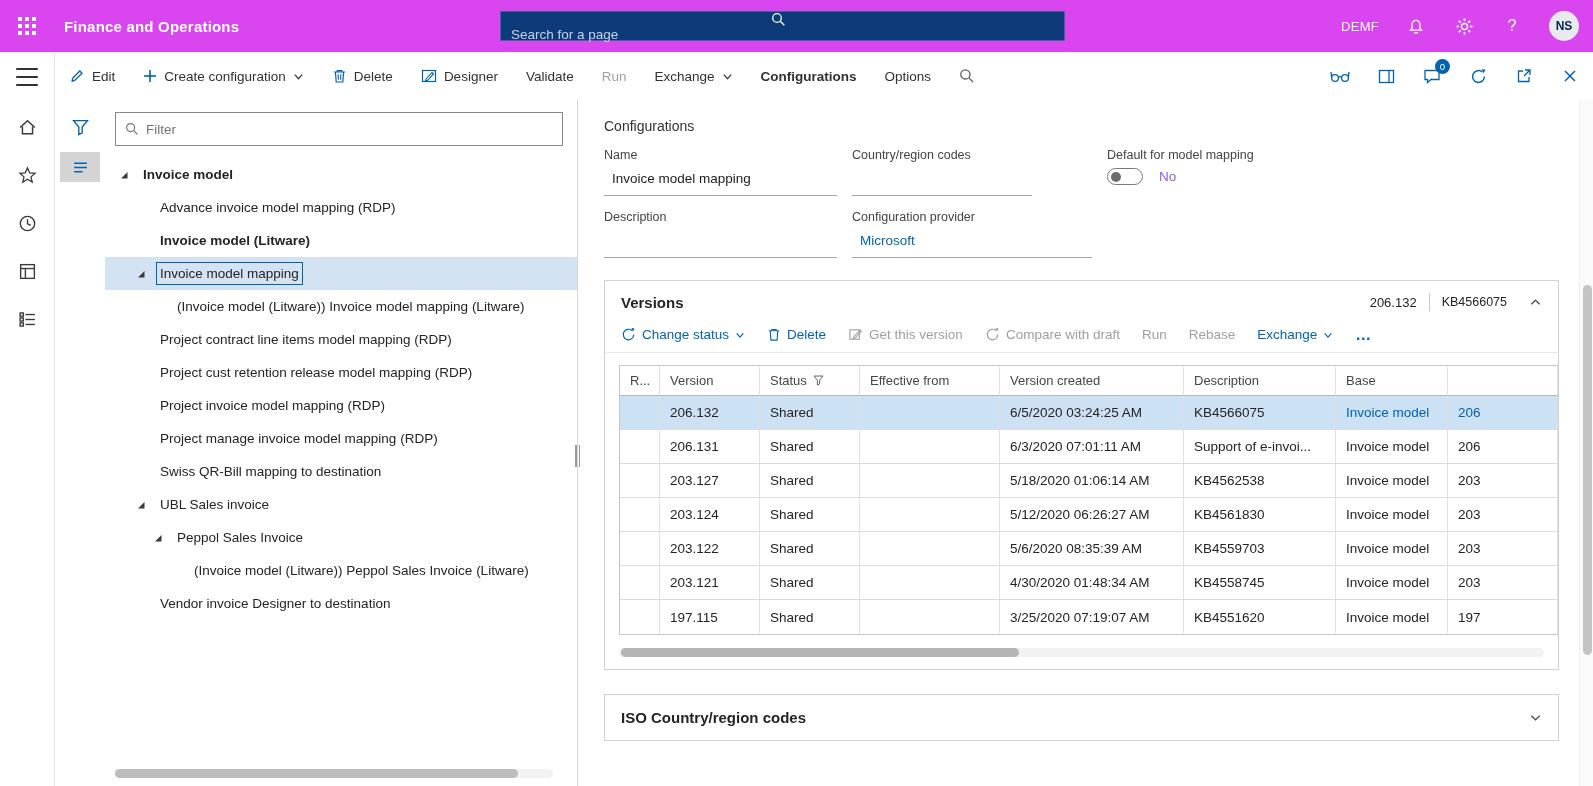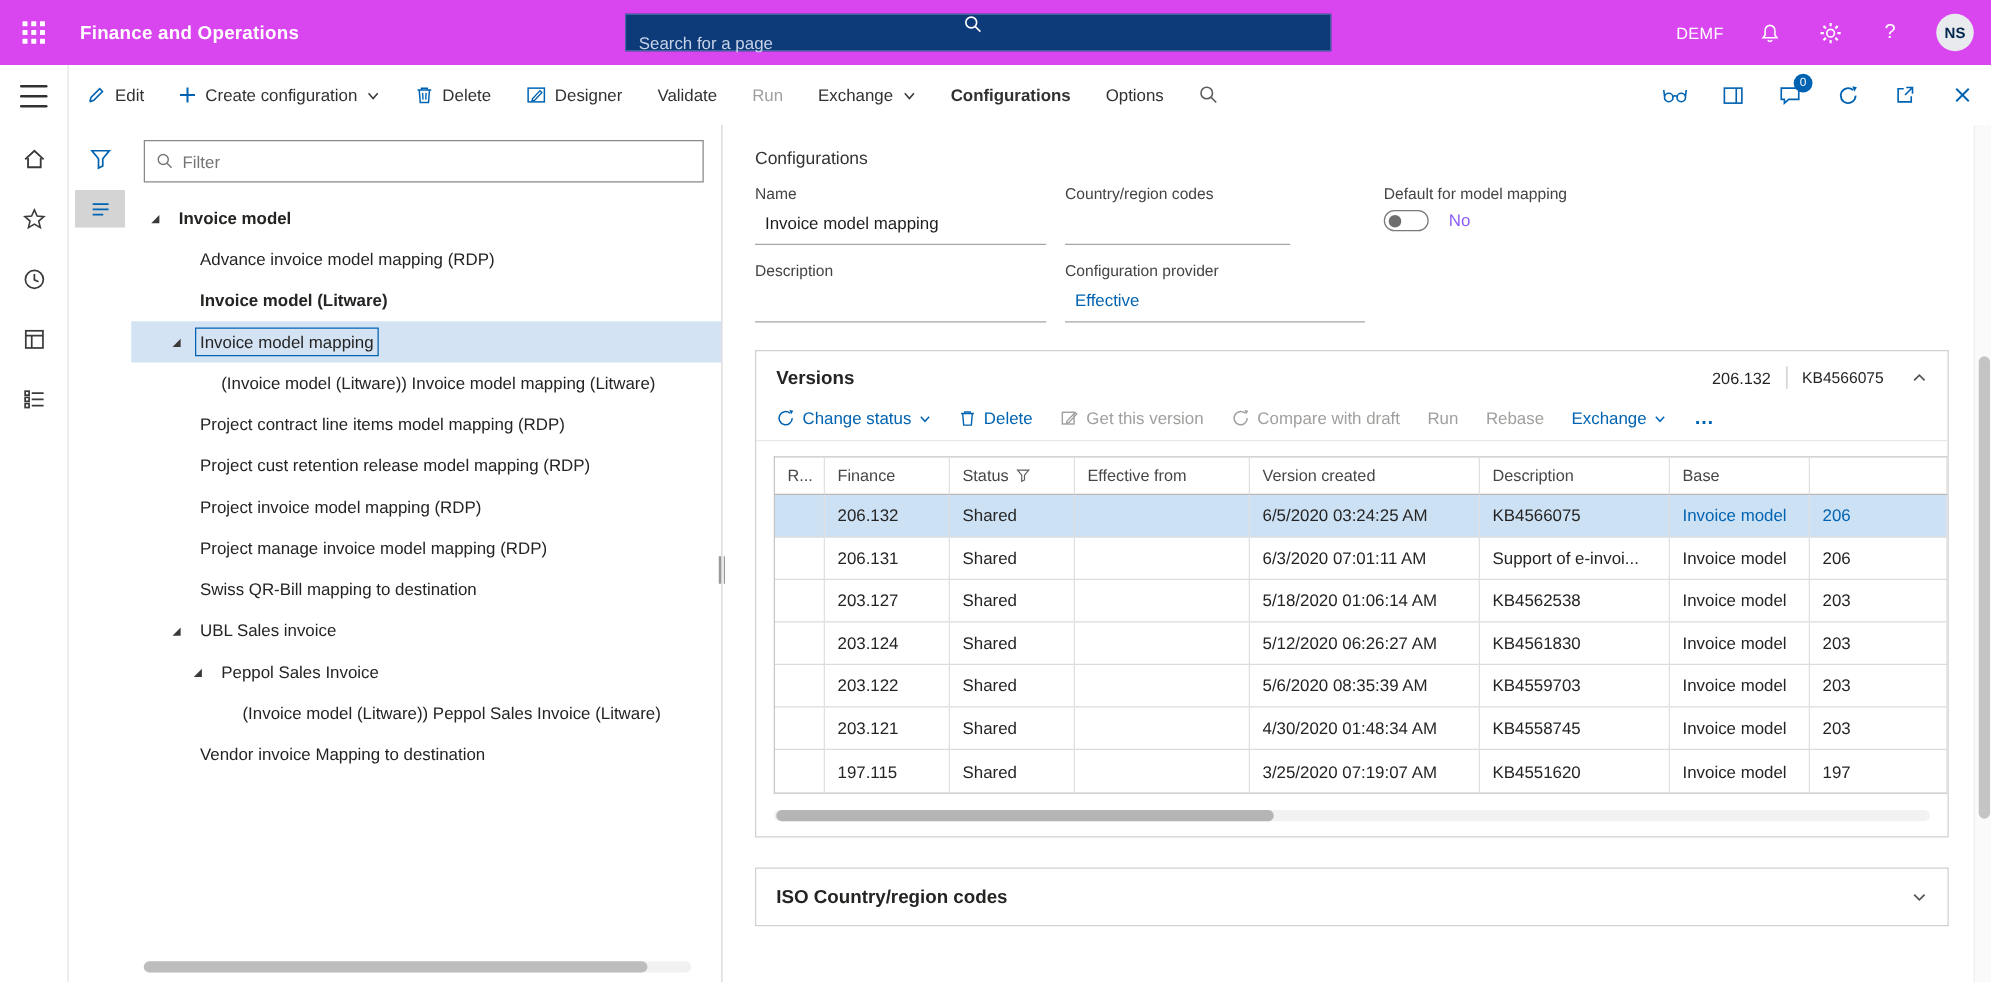--- a/index.html
+++ b/index.html
@@ -411,21 +411,21 @@
                     </svg>
                   </span>
                   <span class="label">Peppol Sales Invoice</span>
                 </div>
                 <div class="tree-item" style="padding-left: 65px;">
                   <span class="expander"></span>
                   <span class="label">(Invoice model (Litware)) Peppol Sales Invoice (Litware)</span>
                 </div>
                 <div class="tree-item" style="padding-left: 31px;">
                   <span class="expander"></span>
-                  <span class="label">Vendor invoice Mapping to destination</span>
+                  <span class="label">Vendor invoice Designer to destination</span>
                 </div>
               </div>
             <div class="tree-hscroll">
                 <div class="thumb"></div>
               </div>
           </div>
           <div class="splitter-handle">
               <i></i>
               <i></i>
             </div>
@@ -451,21 +451,21 @@
                   </div>
                 <span class="toggle-state">No</span>
               </div>
             </div>
             <div class="field">
               <div class="field-label">Description</div>
               <div class="field-value"></div>
             </div>
             <div class="field">
               <div class="field-label">Configuration provider</div>
-              <div class="field-value link-value">Effective</div>
+              <div class="field-value link-value">Microsoft</div>
             </div>
             <div></div>
           </div>
 
           <section class="card">
             <div class="card-header">
               <div class="card-title">Versions</div>
               <div class="card-header-right">
                 <span class="hdr-version">206.132</span>
                 <span class="hdr-sep"></span>
@@ -520,21 +520,21 @@
                 <svg width="10" height="10" viewBox="0 0 12 12">
                     <polyline points="2,4 6,8.5 10,4" fill="none" stroke="#0063b1" stroke-width="1.4"></polyline>
                   </svg>
               </div>
               <div class="vt-more">…</div>
             </div>
 
             <div class="vtable">
               <div class="thead">
                 <div class="th">R...</div>
-                <div class="th">Finance</div>
+                <div class="th">Version</div>
                 <div class="th">
                   <span>Status</span>
                   <svg width="11" height="11" viewBox="0 0 16 16">
                       <polygon points="1.5,1.5 14.5,1.5 9.6,7.5 9.6,13 6.4,14.6 6.4,7.5" fill="none" stroke="#605e5c" stroke-width="1.4"></polygon>
                     </svg>
                 </div>
                 <div class="th">Effective from</div>
                 <div class="th">Version created</div>
                 <div class="th">Description</div>
                 <div class="th">Base</div>

